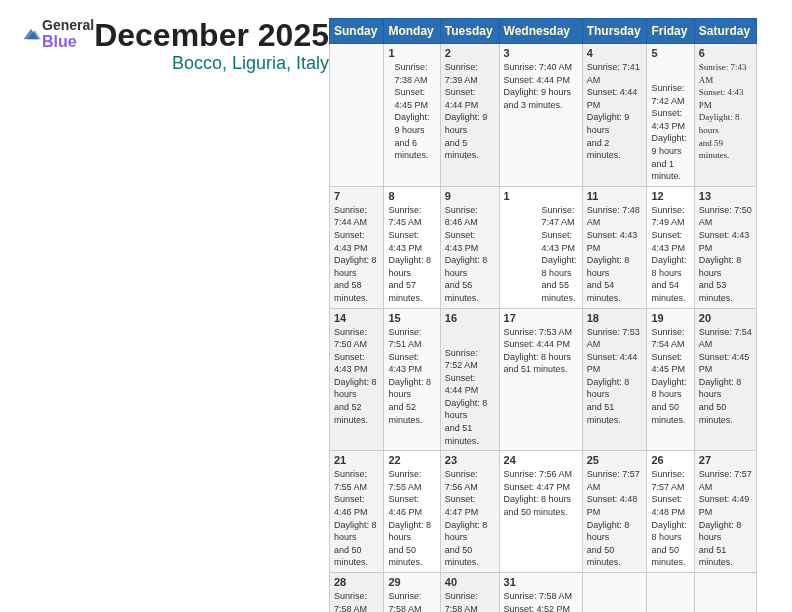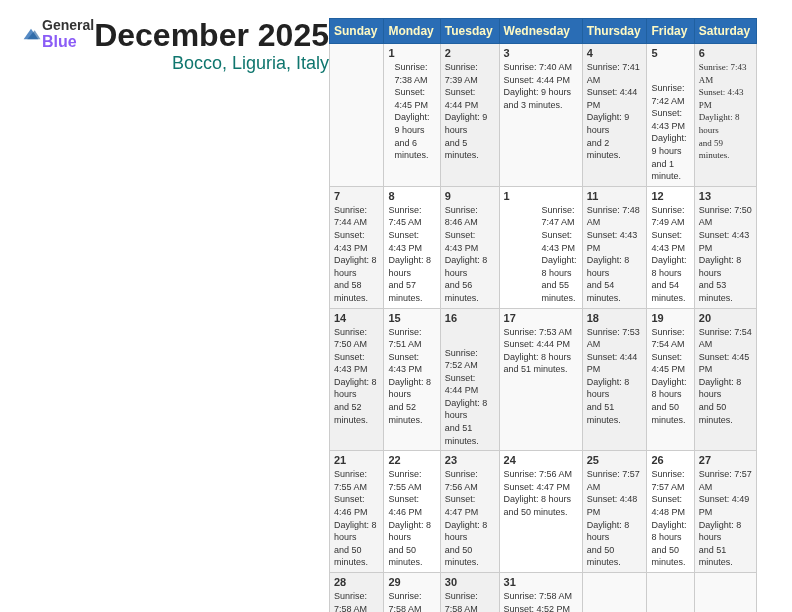--- a/index.html
+++ b/index.html
@@ -340,21 +340,21 @@
 and 52 minutes.</div>
           </td>
           <td>
             <span class="day-num">29</span>
             <div class="day-info" style="white-space: pre-line;">Sunrise: 7:58 AM
 Sunset: 4:51 PM
 Daylight: 8 hours
 and 52 minutes.</div>
           </td>
           <td>
-            <span class="day-num">30</span>
+            <span class="day-num">40</span>
             <div class="day-info" style="white-space: pre-line;">Sunrise: 7:58 AM
 Sunset: 4:51 PM
 Daylight: 8 hours
 and 53 minutes.</div>
           </td>
           <td>
             <span class="day-num">31</span>
             <div class="day-info" style="white-space: pre-line;">Sunrise: 7:58 AM
 Sunset: 4:52 PM
 Daylight: 8 hours

